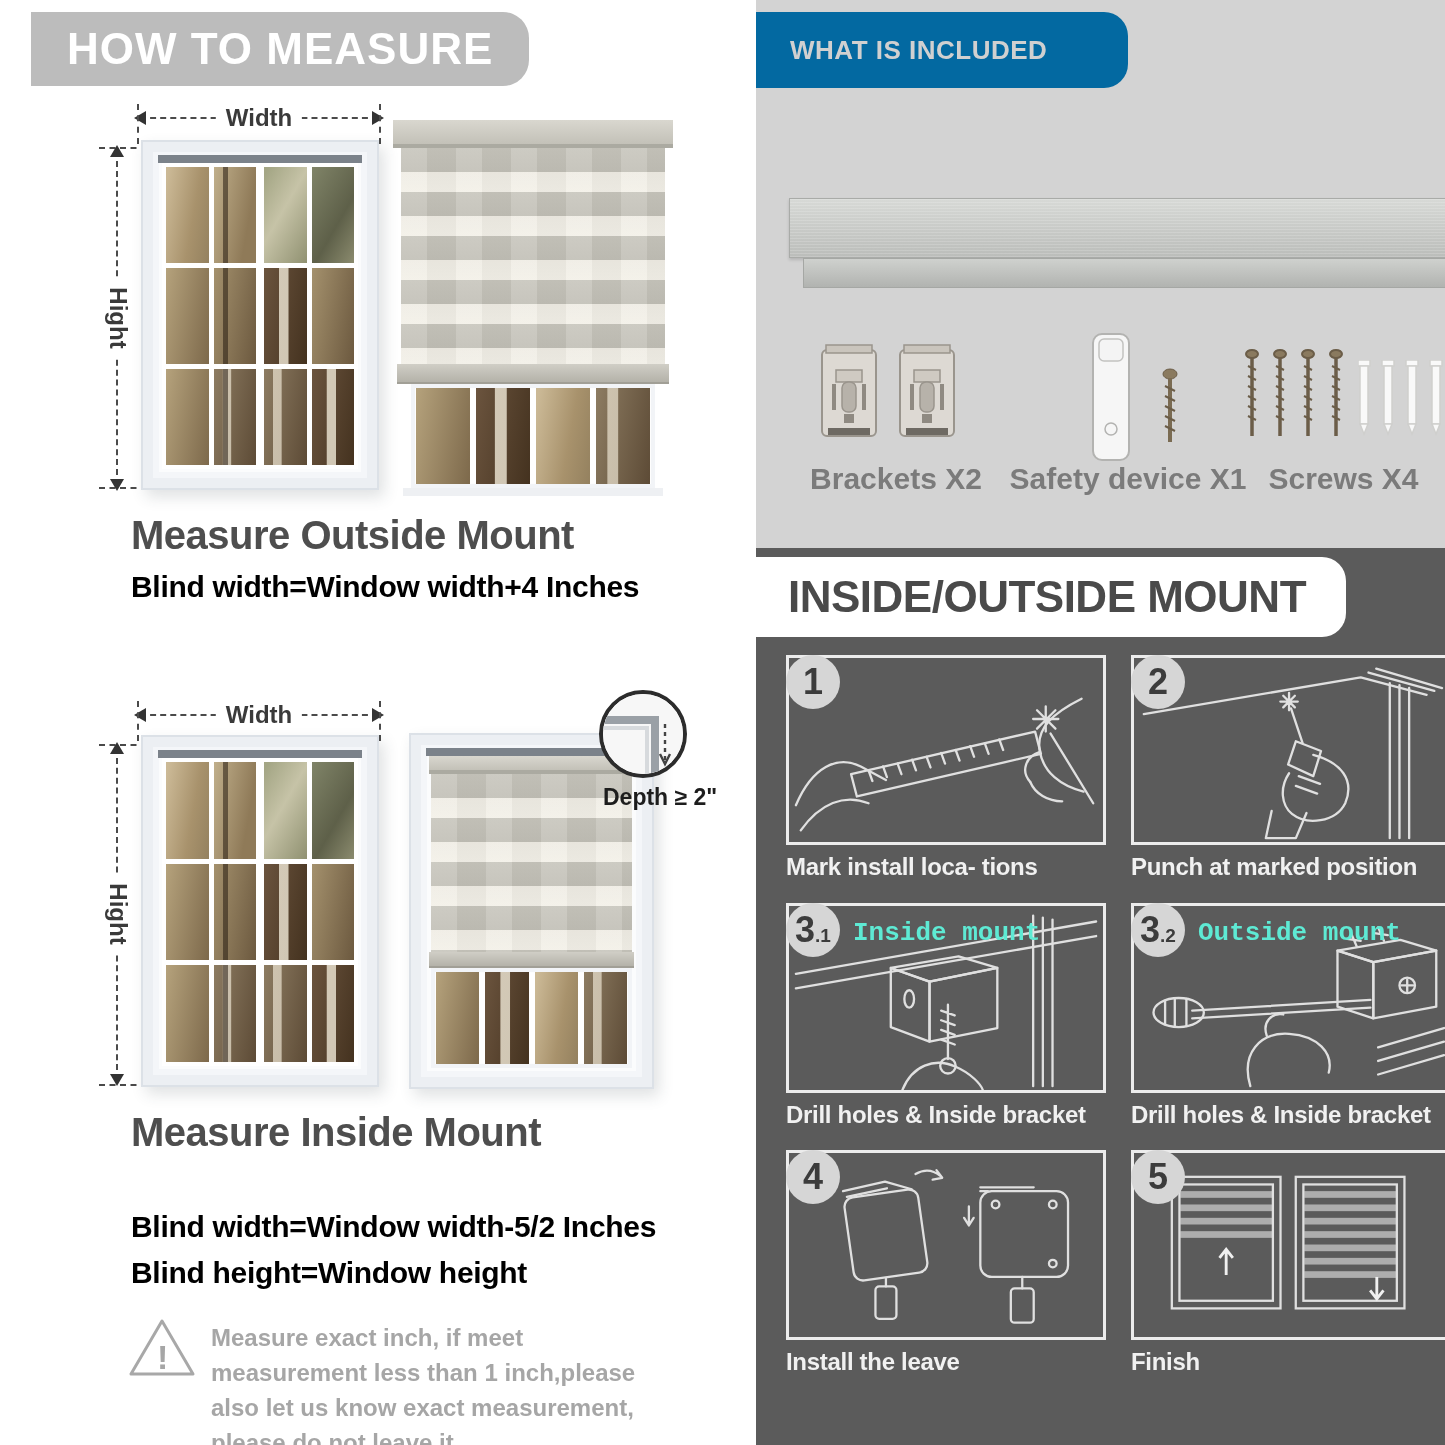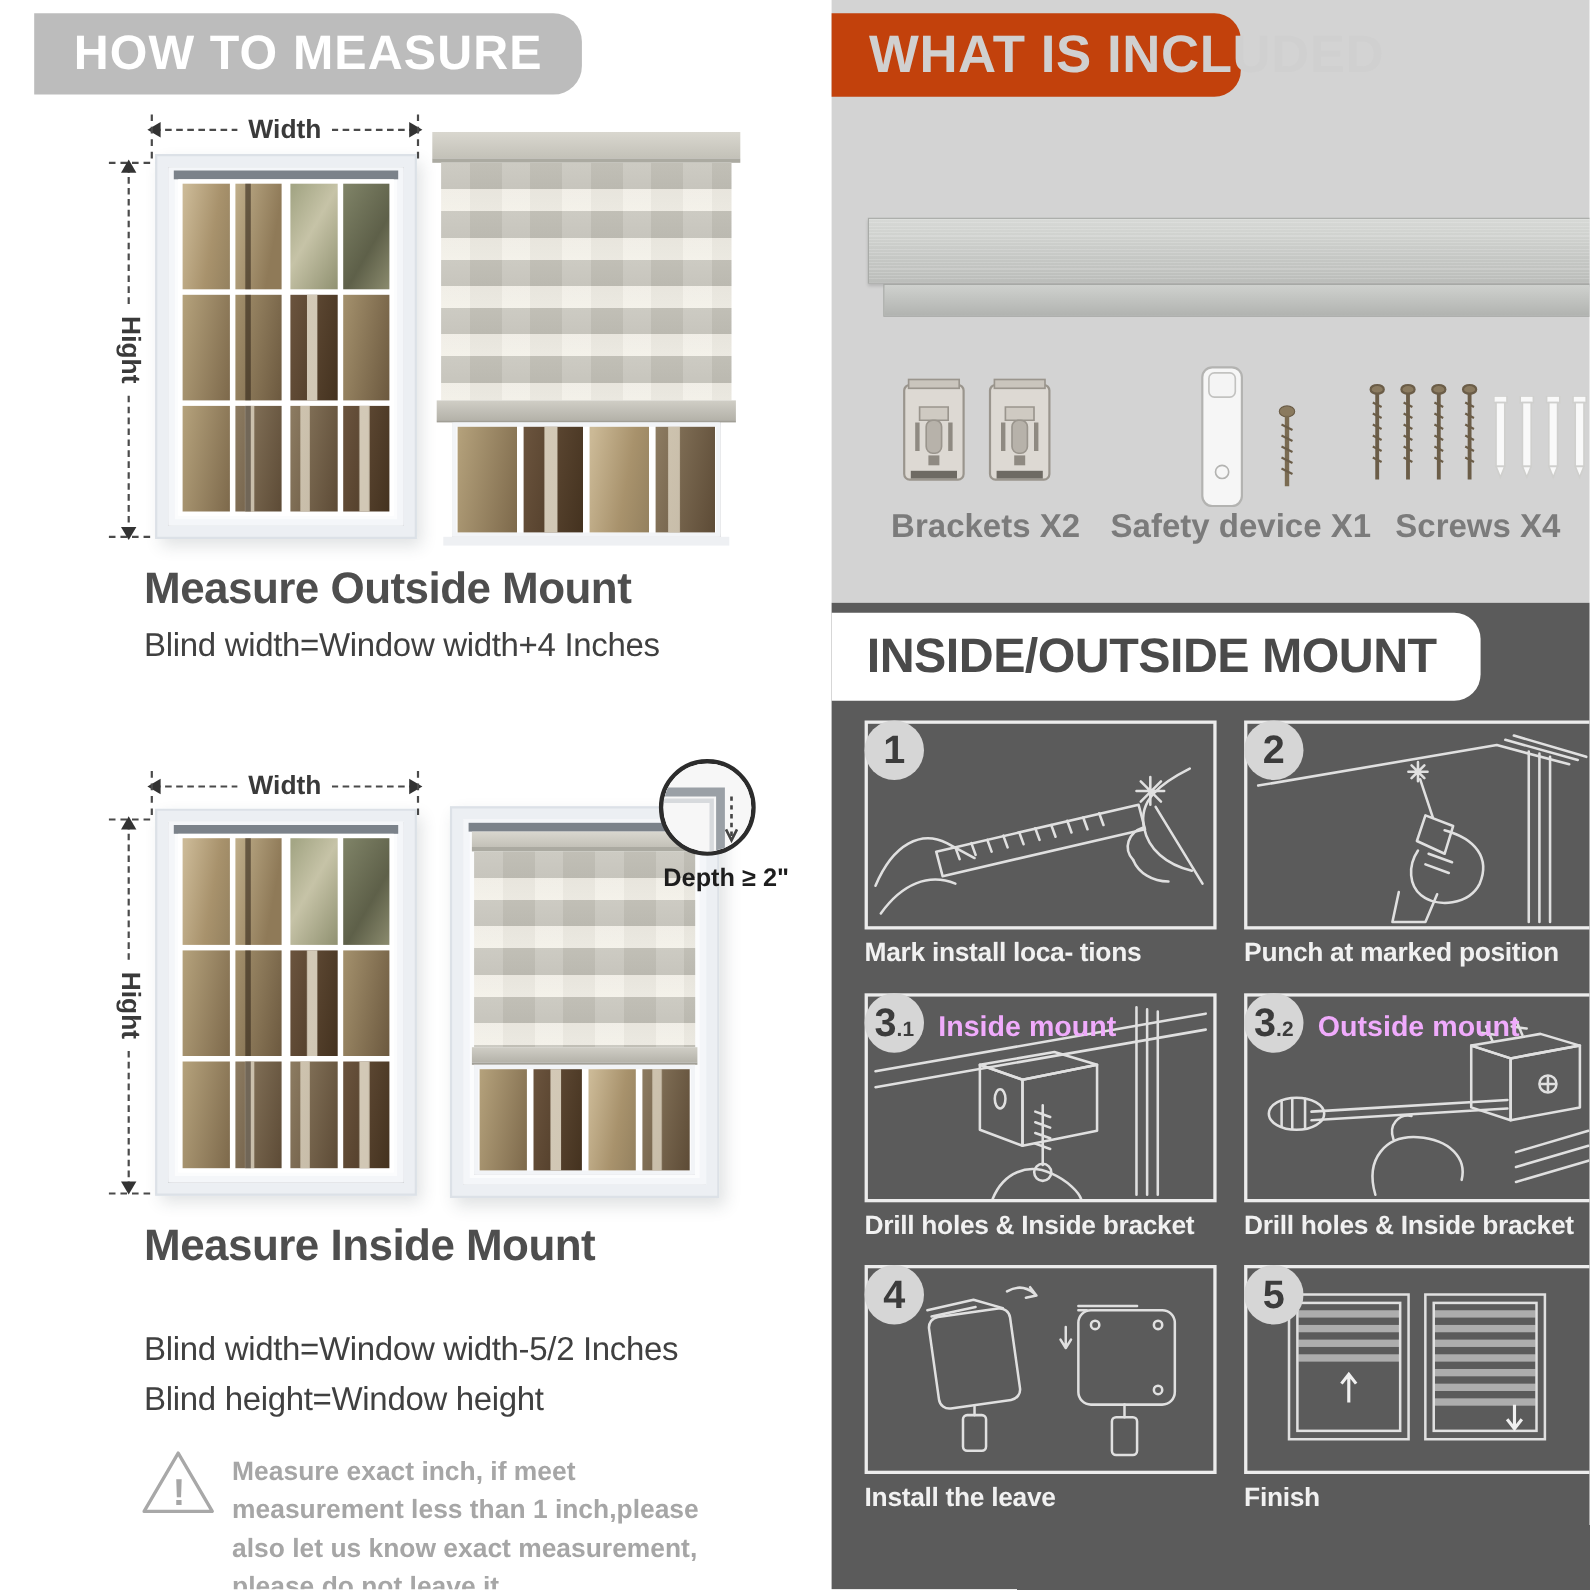--- a/index.html
+++ b/index.html
@@ -55,53 +55,53 @@
   .cassette{background:linear-gradient(#d9d7cf,#c3c1b8);border-bottom:4px solid #abaaa1;box-sizing:border-box;}
   .stripes{background:
      repeating-linear-gradient(90deg,rgba(255,255,255,.10) 0 26px,rgba(0,0,0,.03) 26px 55px),
      repeating-linear-gradient(180deg,#c7c5bc 0px,#c1bfb6 24px,#efece4 24px,#f3f0e8 44px);}
   .botrail{background:linear-gradient(#d0cec6,#b4b2a9);border-bottom:2px solid #a19f96;box-sizing:border-box;}
   .sliver-glass{background:#fff;display:flex;gap:6px;padding:4px 5px;box-sizing:border-box;
      box-shadow:inset 0 0 0 4px #f2f4f7,inset 0 0 4px rgba(0,0,0,.25);}
   .sliver-glass .pane{flex:1;}
 
   .sec-title{font-size:40px;font-weight:bold;color:#4e4e4e;letter-spacing:-.5px;white-space:nowrap;}
-  .formula{font-size:30px;font-weight:normal;color:#404040;letter-spacing:-.3px;white-space:nowrap;}
+  .formula{font-size:30px;font-weight:bold;color:#000000;letter-spacing:-.3px;white-space:nowrap;}
 
   .depth-circle{width:88px;height:88px;border:4px solid #2c2c2c;border-radius:50%;
      background:#f7f7f7;overflow:hidden;box-sizing:border-box;}
   .depth-lbl{font-size:23px;font-weight:bold;color:#1d1d1d;white-space:nowrap;}
 
   .warn-text{font-size:24px;font-weight:bold;color:#a6a6a6;line-height:35px;width:462px;}
   .warn-mark{font-size:34px;font-weight:bold;color:#a6a6a6;}
 
   
   .included-panel{left:725px;top:0;width:720px;height:548px;background:#d3d3d3;}
-  .included-header{left:0;top:12px;width:372px;height:76px;background:#c2410c;
-     border-radius:0 24px 24px 0;color:#d0d0d0;font-size:48px;font-weight:bold;
+  .included-header{left:0;top:12px;width:372px;height:76px;background:#0369a1;
+     border-radius:0 24px 24px 0;color:#d0d0d0;font-size:26px;font-weight:bold;
      line-height:76px;padding-left:34px;box-sizing:border-box;letter-spacing:.5px;white-space:nowrap;}
   .blind-label{left:0;top:138px;width:720px;text-align:center;font-size:34px;
      font-weight:bold;color:#6a6a6a;}
   .rail1{left:33px;top:198px;width:670px;height:60px;
      background:repeating-linear-gradient(0deg,rgba(255,255,255,.16) 0 1px,rgba(0,0,0,0) 1px 3px),linear-gradient(#d7d9d6,#bbbdba);
      border:1px solid #a9aba8;box-sizing:border-box;box-shadow:0 2px 3px rgba(0,0,0,.15);}
   .rail2{left:47px;top:258px;width:643px;height:30px;
      background:linear-gradient(#cfd1ce,#b1b3b0);border:1px solid #a5a7a4;box-sizing:border-box;}
   .item-label{font-size:30px;font-weight:bold;color:#7b7b7b;text-align:center;white-space:nowrap;}
 
   .mount-panel{left:725px;top:548px;width:720px;height:897px;background:#5b5b5b;}
   .mount-header{left:0;top:9px;width:590px;height:80px;background:#fff;
      border-radius:0 24px 24px 0;color:#4a4a4a;font-size:44px;font-weight:bold;
      line-height:80px;padding-left:32px;box-sizing:border-box;letter-spacing:-.5px;white-space:nowrap;}
   .step{width:320px;height:190px;border:3px solid #ececec;box-sizing:border-box;position:absolute;}
   .badge{position:absolute;top:-3px;left:-3px;width:54px;height:54px;background:#d6d6d6;
      border-radius:50%;color:#3c3c3c;text-align:center;line-height:54px;
      font-size:36px;font-weight:bold;}
   .badge .sub{font-size:19px;font-weight:bold;}
-  .step-title{position:absolute;left:64px;top:12px;font-size:26px;font-weight:bold;color:#f0abfc;white-space:nowrap;}
+  .step-title{position:absolute;left:64px;top:12px;font-size:26px;font-weight:bold;color:#5eead4;white-space:nowrap;font-family:Liberation Mono, monospace;}
   .step .art{position:absolute;inset:0;width:100%;height:100%;}
   .caption{position:absolute;font-size:24px;font-weight:bold;color:#f1f1f1;
      letter-spacing:-.3px;white-space:nowrap;}
   .lineart{stroke:#e0e0e0;stroke-width:2.4;fill:none;stroke-linecap:round;stroke-linejoin:round;}
 </style>
 </head>
 <body>
 
 <div class="page">
 

